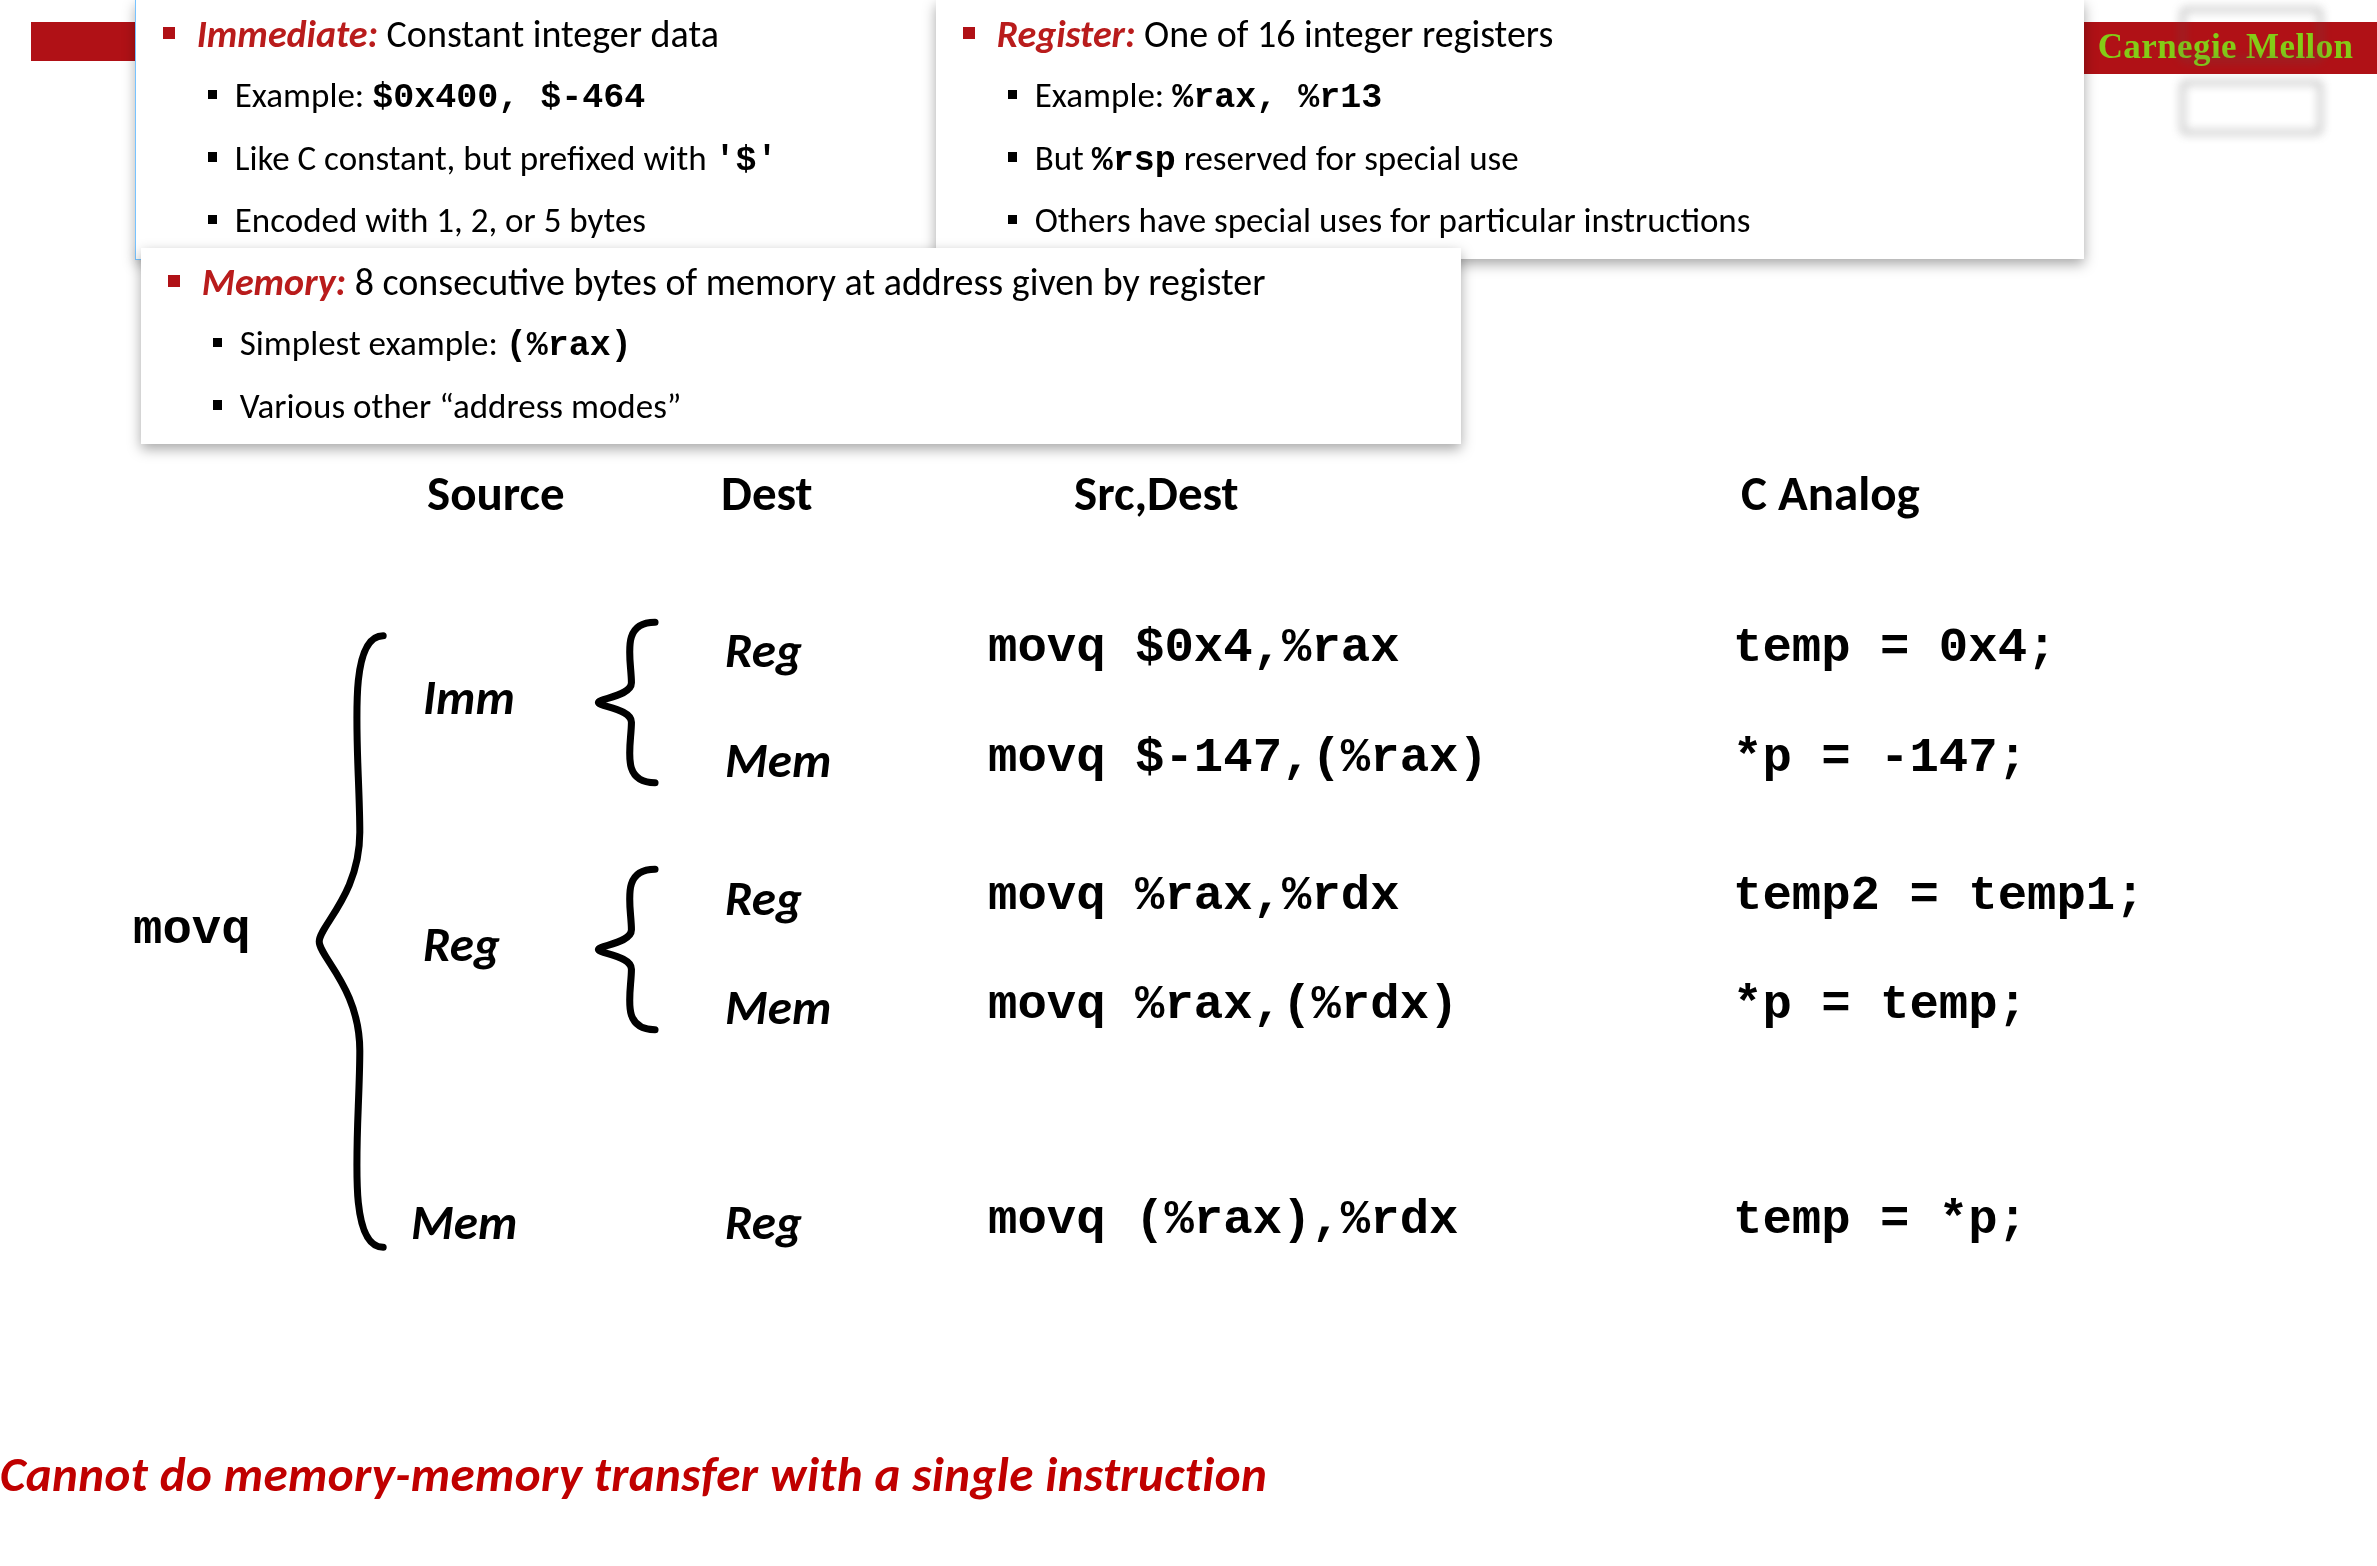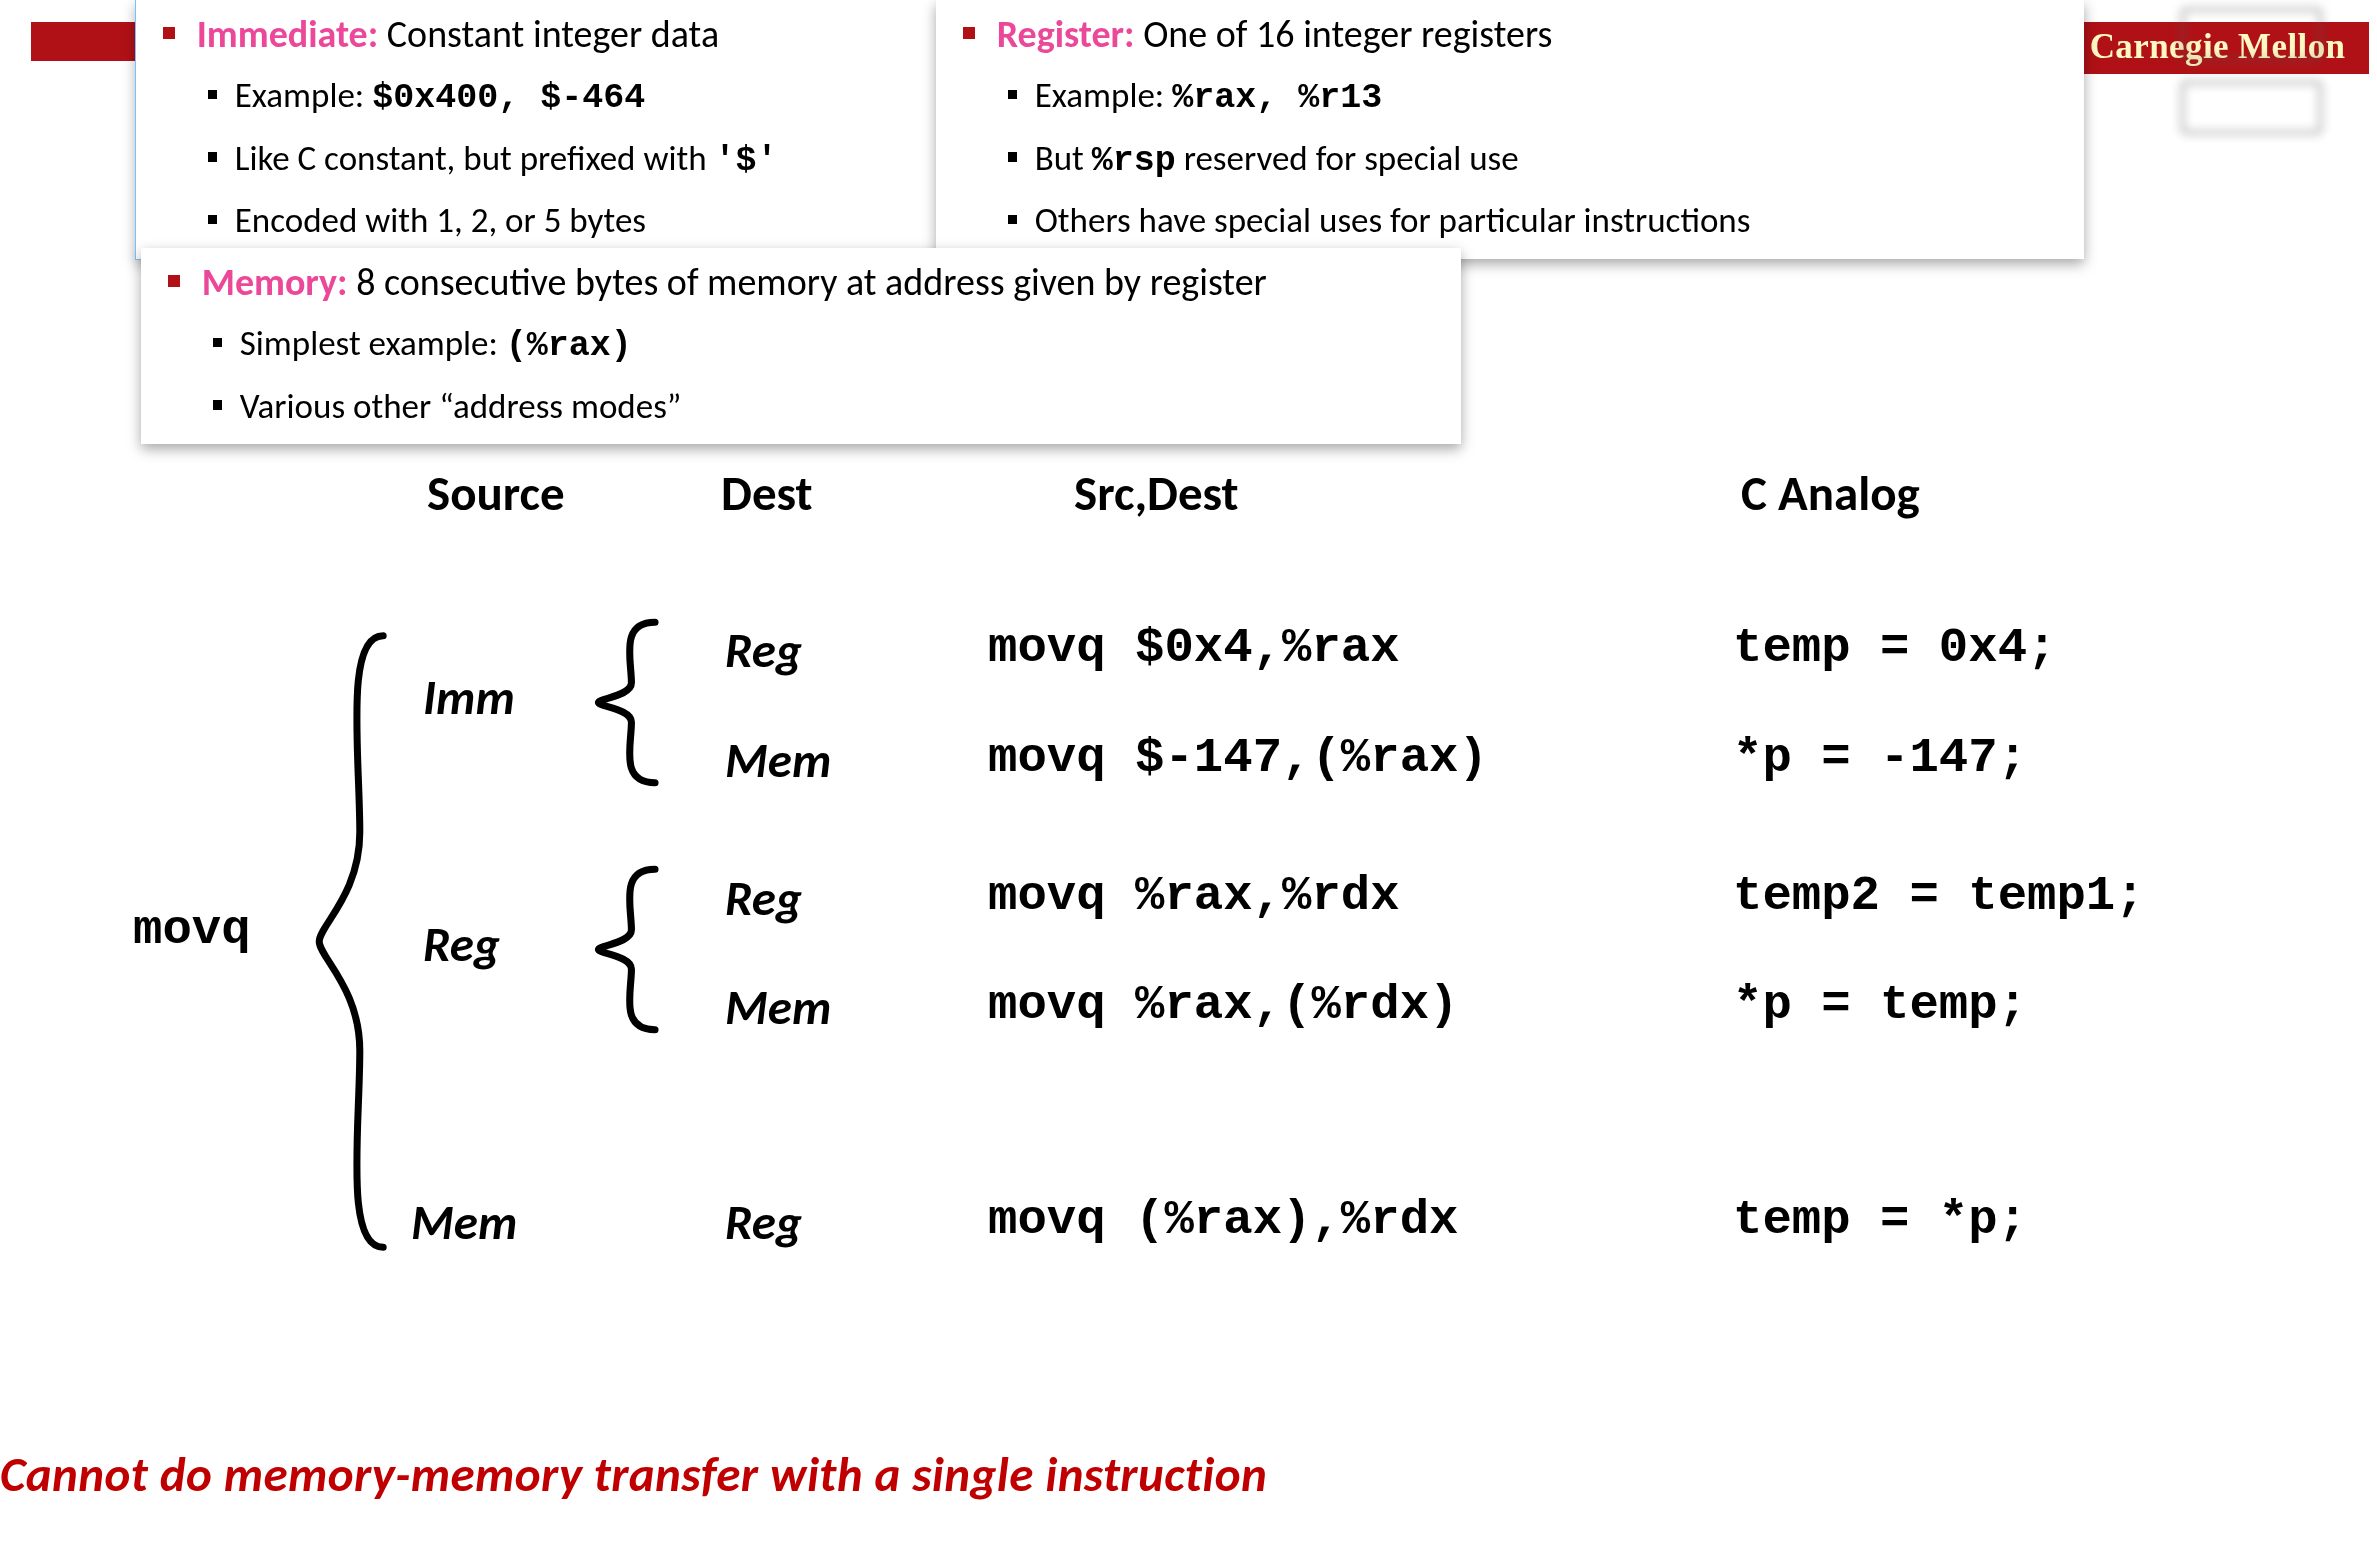--- a/index.html
+++ b/index.html
@@ -21,24 +21,24 @@
     position: absolute;
     top: 22px;
     left: 31px;
     width: 1984px;
     height: 39px;
     background: #b01116;
   }
   .cmu-tag {
     position: absolute;
     top: 22px;
-    right: 8px;
+    right: 0;
     padding: 4.7px 23.5px 7.8px 23.5px;
     background: #b01116;
-    color: #fef9c3;
+    color: #84cc16;
     font-family: "Times New Roman", serif;
     font-weight: bold;
     font-size: 35px;
     letter-spacing: 0.4px;
   }
 
   
   .callout {
     position: absolute;
     background: #fff;
@@ -92,21 +92,22 @@
   .callout ul ul li::before {
     content: "";
     position: absolute;
     left: 11px;
     top: 23.5px;
     width: 9.4px;
     height: 9.4px;
     background: #000;
   }
   .red-term {
-    color: #ec4899;
+    color: #b91c1c;
+    font-style: italic;
     font-weight: bold;
   }
   .mono {
     font-family: "Courier New", monospace;
     font-weight: bold;
   }
 
   
   .blur-box {
     position: absolute;

